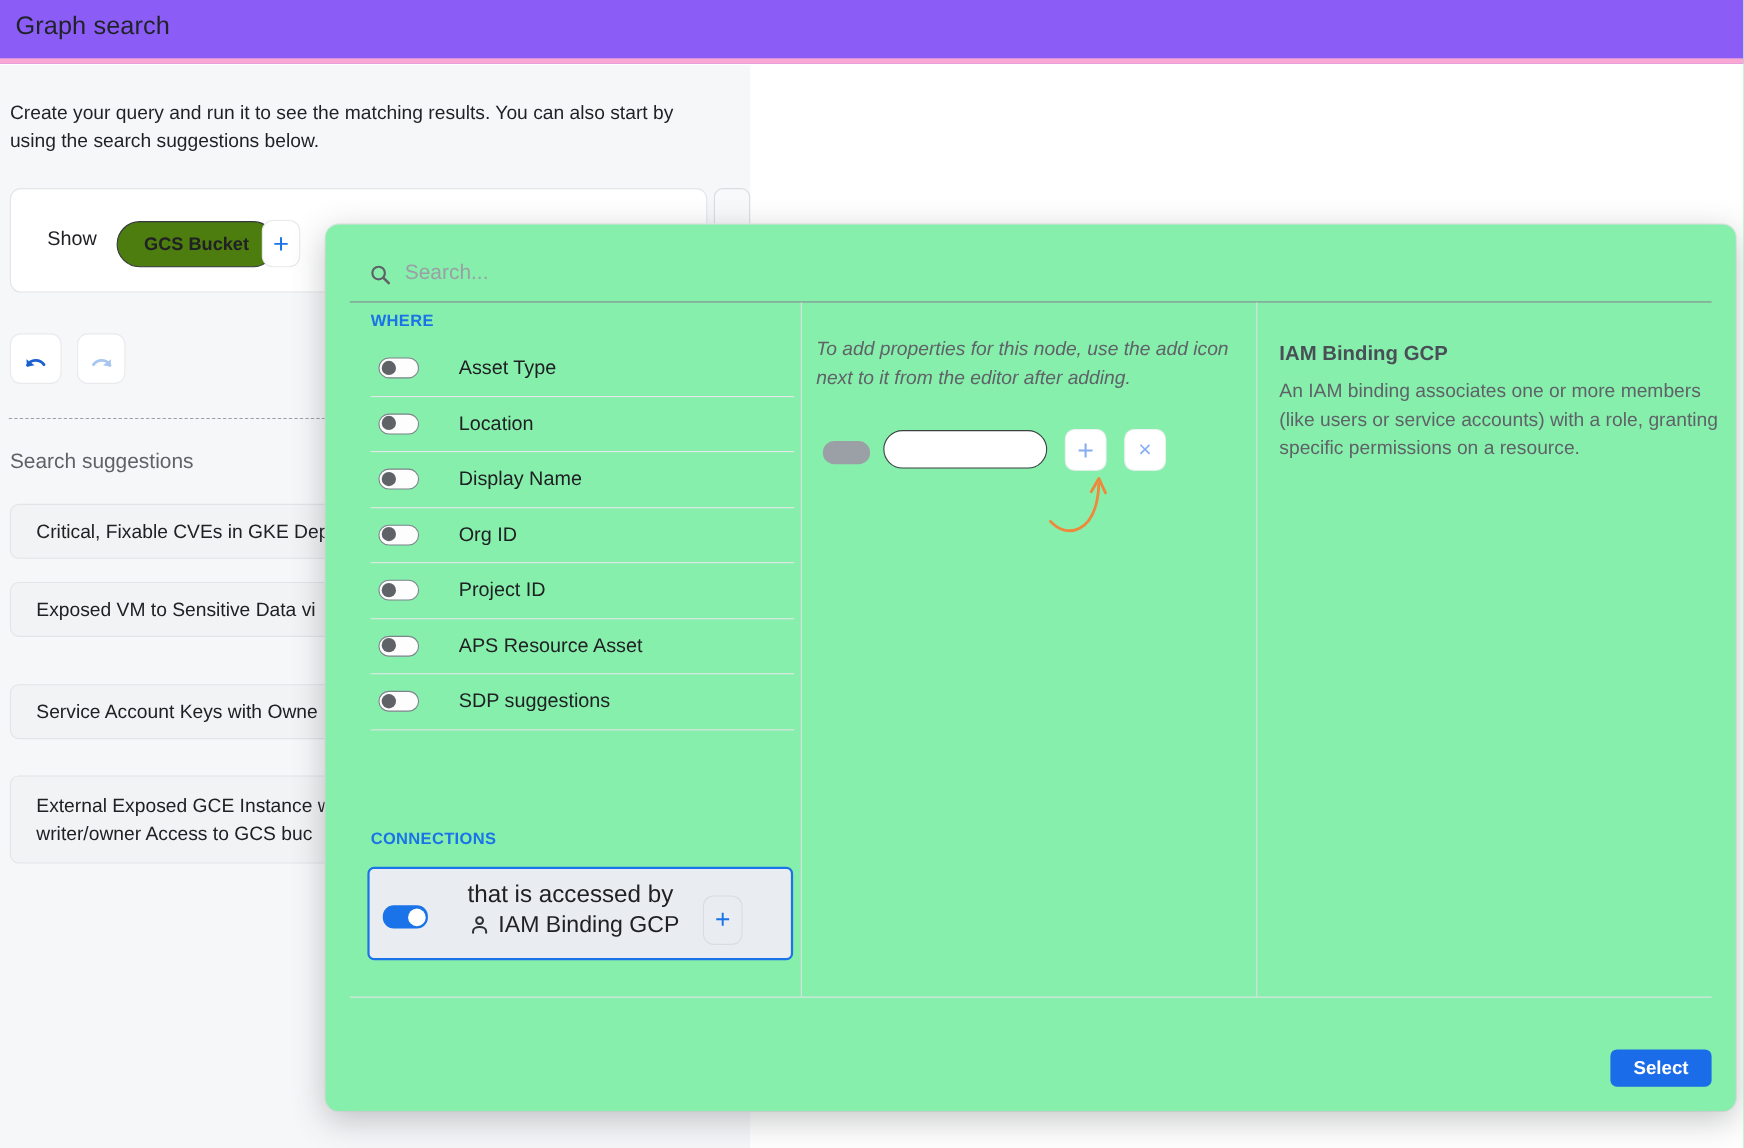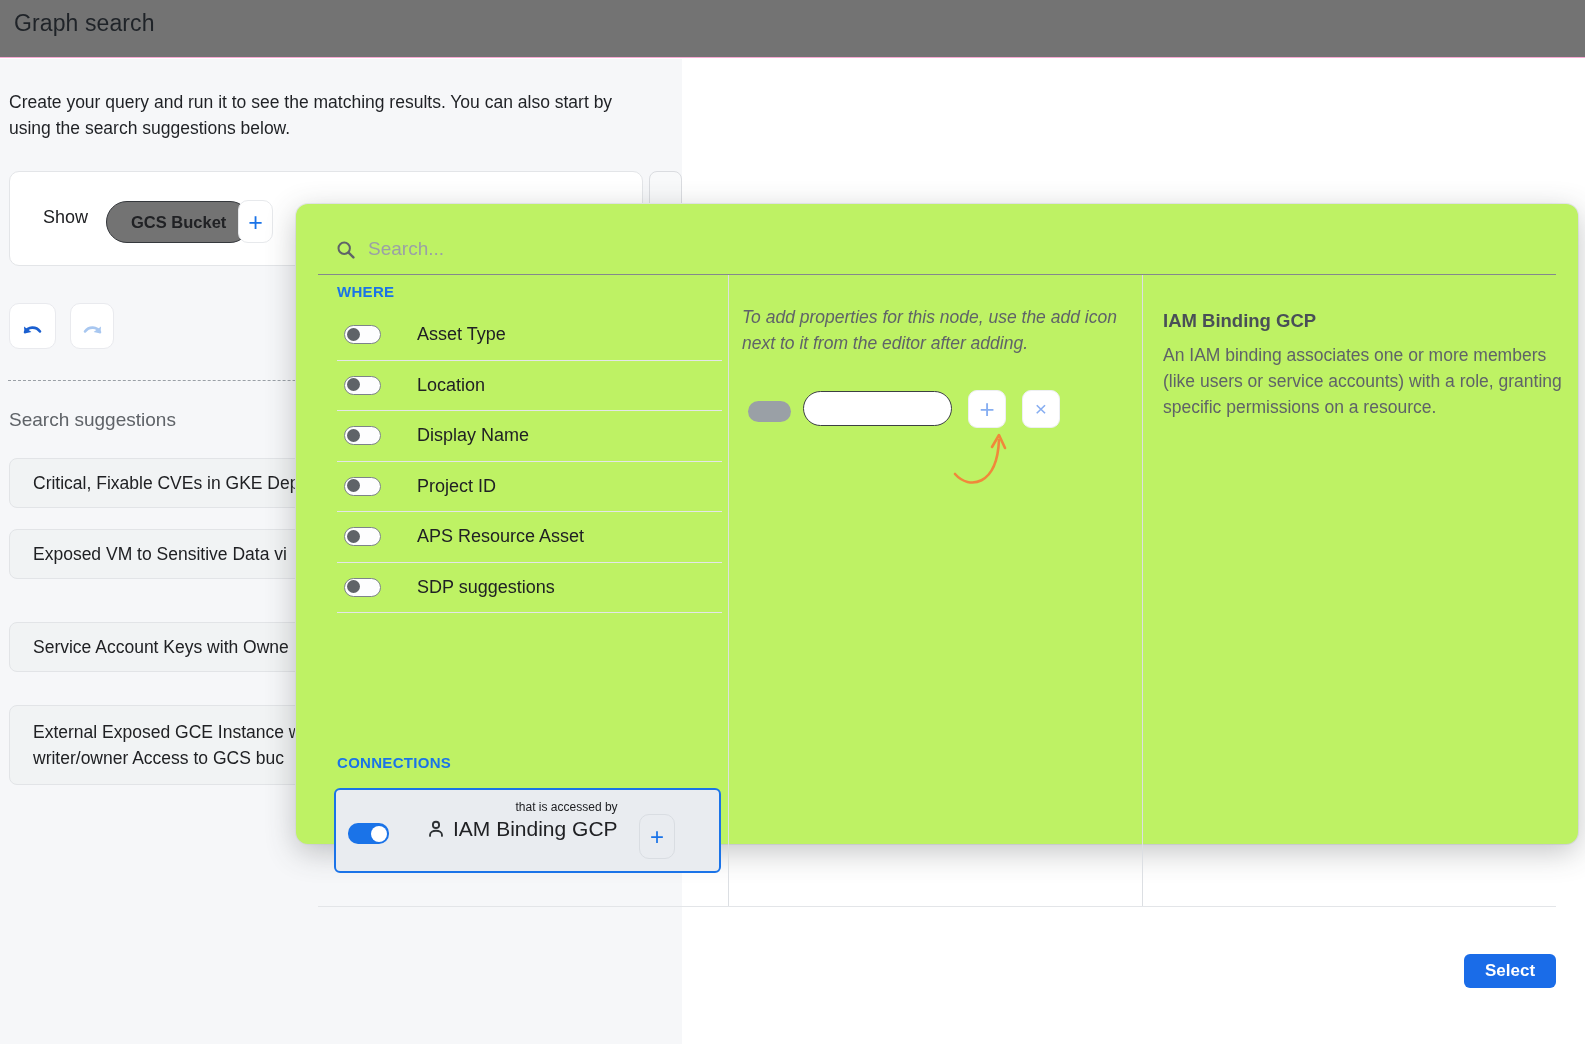--- a/index.html
+++ b/index.html
@@ -4,32 +4,32 @@
 <style>
   * { margin:0; padding:0; box-sizing:border-box; }
   html,body { width:1585px; height:1044px; }
   body {
     font-family:"Liberation Sans", sans-serif;
     color:#202124; background:#ffffff;
     position:relative; overflow:hidden;
   }
   
   .app-header { position:absolute; left:0; top:0; width:1585px; height:58px;
-    background:#737373; border-bottom:1px solid #f9a8d4; }
+    background:#8b5cf6; border-bottom:5px solid #f9a8d4; }
   .page-title { position:absolute; left:14px; top:10px; font-size:23px; font-weight:500; color:#1f2328; letter-spacing:.1px; }
 
   
   .left-panel { position:absolute; left:0; top:59px; width:682px; height:985px; background:#f6f7f9; }
   .intro { position:absolute; left:9px; top:30px; width:620px; font-size:17.5px; line-height:26px; color:#1f2125; }
 
   .query-card { position:absolute; left:9px; top:112px; width:634px; height:95px;
     background:#fff; border:1px solid #e3e5e8; border-radius:10px; }
   .show-label { position:absolute; left:33px; top:35px; font-size:18px; color:#202124; }
   .node-chip { position:absolute; left:96px; top:29px; height:42px; padding:0 24px;
-    background:#737373; border:1.7px solid #35383c; border-radius:21px;
+    background:#4d7c0f; border:1.7px solid #35383c; border-radius:21px;
     font-size:16.5px; font-weight:700; color:#202124; display:flex; align-items:center; cursor:pointer;
     font-family:"Liberation Sans", sans-serif; }
   .small-add-btn { position:absolute; left:228px; top:28px; width:35px; height:43px;
     background:#fff; border:1px solid #e7e9ec; border-radius:10px;
     color:#1a73e8; font-size:25px; font-weight:400; line-height:40px; text-align:center; cursor:pointer;
     font-family:"Liberation Sans", sans-serif; }
 
   .partial-chip { position:absolute; left:649px; top:112px; width:33px; height:40px;
     background:#f8f9fa; border:1px solid #dadce0; border-radius:8px; }
 
@@ -45,22 +45,22 @@
   .suggestion-card { position:absolute; left:9px; width:550px;
     background:#f1f3f4; border:1px solid #e2e4e7; border-radius:8px;
     font-size:17.5px; color:#202124; line-height:26px;
     padding-left:23px; display:flex; flex-direction:column; justify-content:center; cursor:pointer; }
   .sc1 { top:399px; height:50px; }
   .sc2 { top:470px; height:50px; }
   .sc3 { top:563px; height:50px; }
   .sc4 { top:646px; height:80px; }
 
   
-  .modal { position:absolute; left:296px; top:204px; width:1282px; height:640px;
-    background:#bef264; border-radius:12px; z-index:10;
+  .modal { position:absolute; left:296px; top:204px; width:1282px; height:806px;
+    background:#86efac; border-radius:12px; z-index:10;
     box-shadow:0 8px 30px rgba(60,64,67,.30), 0 0 0 1px #eef0f2; }
 
   .search-row { position:absolute; left:0; top:0; width:100%; height:70px; }
   .search-icon { position:absolute; left:40px; top:36px; }
   .modal-search-input { position:absolute; left:72px; top:28px; width:640px; height:34px;
     border:none; outline:none; font-size:19px; color:#202124; background:transparent;
     font-family:"Liberation Sans", sans-serif; }
   .modal-search-input::placeholder { color:#9aa0a6; }
   .search-underline { position:absolute; left:22px; right:22px; top:70px; border-top:1px solid #84888d; }
 
@@ -80,21 +80,21 @@
   .toggle { position:relative; width:37px; height:19px; border-radius:10px; flex:0 0 auto; cursor:pointer; }
   .toggle.off { background:#fdfdfe; border:1.6px solid #7d838a; }
   .toggle.off .knob { position:absolute; left:2px; top:1.5px; width:13px; height:13px; border-radius:50%; background:#5f6368; }
   .toggle.on { width:41px; height:21px; background:#1a73e8; border:none; }
   .toggle.on .knob { position:absolute; right:2px; top:2.5px; width:16px; height:16px; border-radius:50%; background:#fff; }
 
   .connection-row { position:absolute; left:38px; top:584px; width:387px; height:85px;
     background:#e9ecf0; border:2px solid #1a73e8; border-radius:6px; cursor:pointer; }
   .connection-row .toggle { position:absolute; left:12px; top:33px; }
   .conn-text { position:absolute; left:89px; top:10px; }
-  .conn-line1 { font-size:12px; color:#202124;text-align:right; }
+  .conn-line1 { font-size:22px; color:#202124; }
   .conn-line2 { display:flex; align-items:center; gap:6px; margin-top:3px; }
   .conn-line2 .person-icon svg { display:block; }
   .conn-line2 .conn-name { font-size:21px; color:#202124; }
   .conn-add-btn { position:absolute; left:303px; top:24px; width:36px; height:45px;
     background:transparent; border:1px solid #d9dde2; border-radius:10px;
     color:#1a73e8; font-size:24px; line-height:41px; text-align:center; cursor:pointer;
     font-family:"Liberation Sans", sans-serif; }
 
   
   .instruction { position:absolute; left:446px; top:100px; width:375px;
@@ -207,20 +207,26 @@
     <div class="where-row">
       <span class="toggle off">
           <span class="knob"></span>
         </span>
       <span class="row-label">Display Name</span>
     </div>
     <div class="where-row">
       <span class="toggle off">
           <span class="knob"></span>
         </span>
+      <span class="row-label">Org ID</span>
+    </div>
+    <div class="where-row">
+      <span class="toggle off">
+          <span class="knob"></span>
+        </span>
       <span class="row-label">Project ID</span>
     </div>
     <div class="where-row">
       <span class="toggle off">
           <span class="knob"></span>
         </span>
       <span class="row-label">APS Resource Asset</span>
     </div>
     <div class="where-row">
       <span class="toggle off">

